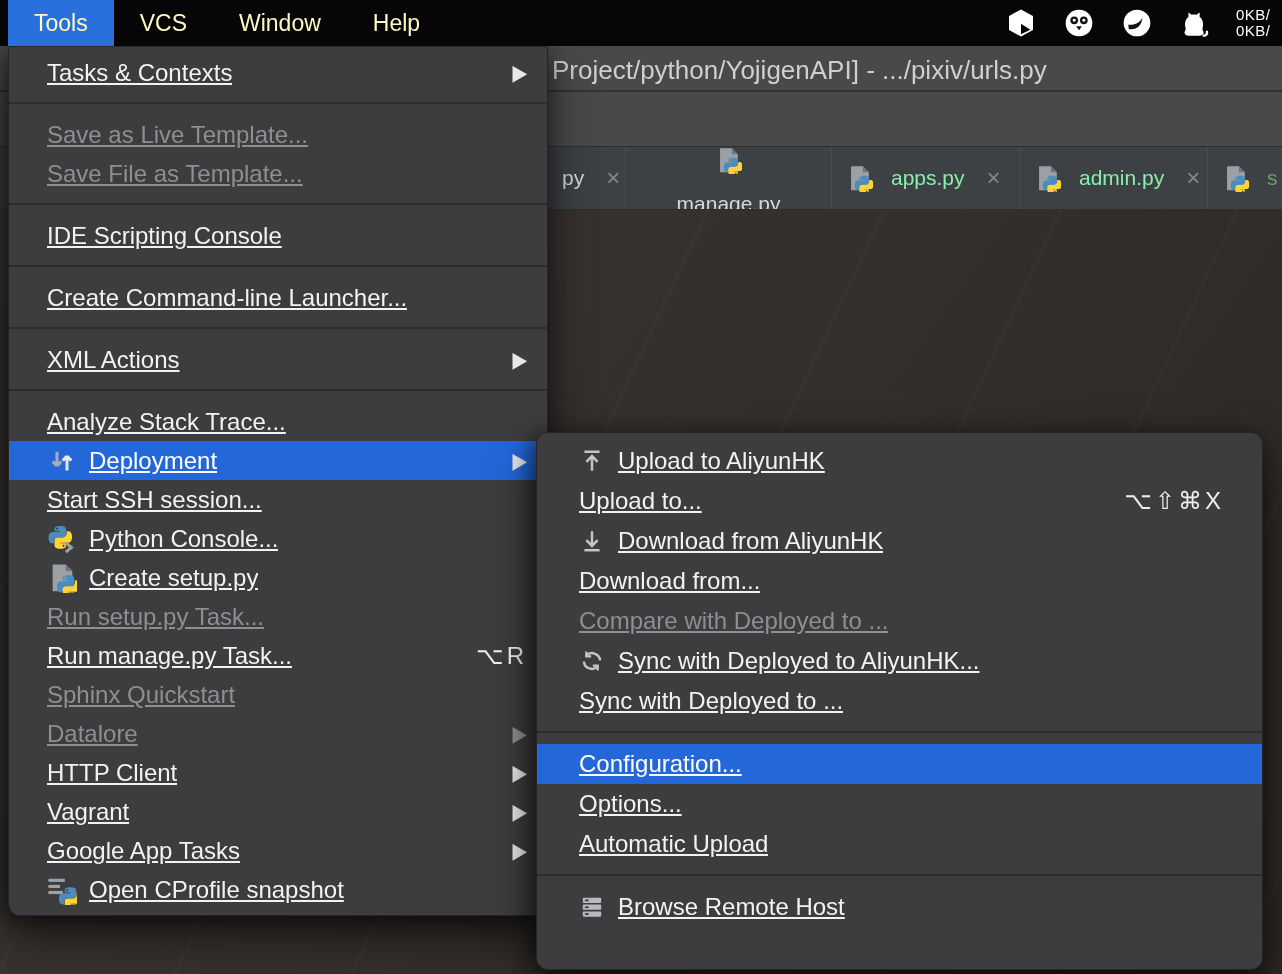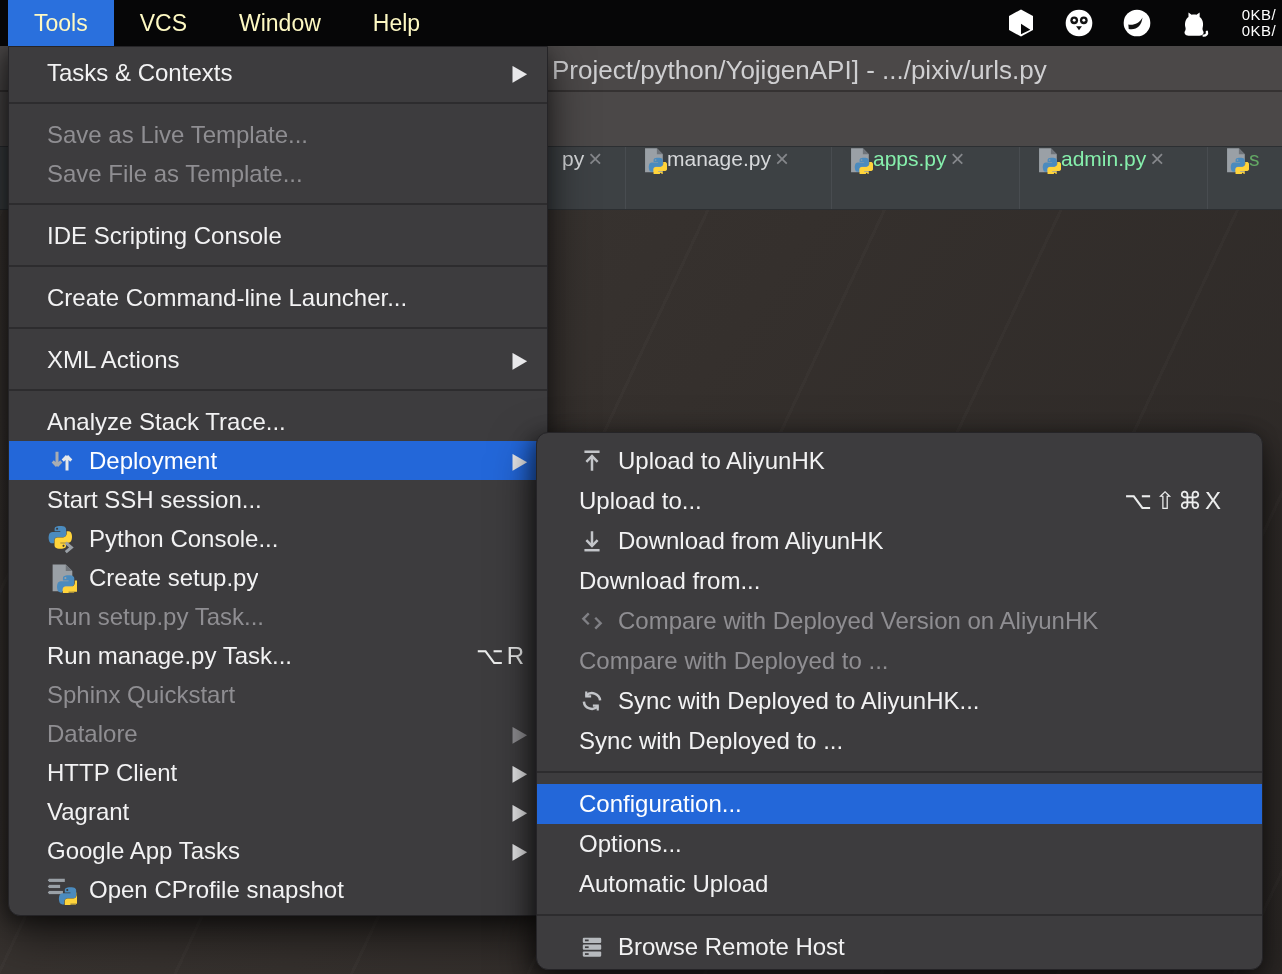--- a/index.html
+++ b/index.html
@@ -18,39 +18,39 @@
   .mbitem{
     color:#fef9c3;font-size:23px;font-weight:500;
     display:flex;align-items:center;padding:0 26px;cursor:default;
   }
   .mbitem.active{background:#2a70dd;}
   #mb-right{margin-left:auto;display:flex;align-items:center;gap:24px;padding-right:0;}
   .statusicon{width:34px;height:34px;display:flex;align-items:center;justify-content:center;}
   .statusicon svg{width:32px;height:32px;}
   #netmon{
     color:#ffffff;font-size:15px;line-height:16px;font-weight:500;
-    width:46px;overflow:hidden;white-space:nowrap;text-align:center;letter-spacing:.5px;
+    width:46px;overflow:hidden;white-space:nowrap;text-align:left;letter-spacing:.5px;
   }
   
   #titlebar{
     position:absolute;left:0;top:46px;width:1282px;height:100px;
     background:#4b4848;z-index:1;
   }
   #titlebar .titlerow{height:44px;border-bottom:2px solid #353232;position:relative;}
   #window-title{
     position:absolute;left:552px;top:9px;color:#cfcfd1;font-size:26px;white-space:nowrap;
   }
   #tabbar{
     position:absolute;left:0;top:146px;width:1282px;height:64px;
     background:#3d4144;border-top:1px solid #2c2f32;border-bottom:1px solid #2c2f32;
     box-sizing:border-box;display:flex;z-index:1;padding-left:548px;
   }
   .tab{
-    display:flex;height:100%;box-sizing:border-box;
-    border-right:1px solid #484c50;padding:0 14px;gap:0;overflow:hidden;flex:none;
+    display:flex;align-items:center;height:100%;box-sizing:border-box;
+    border-right:1px solid #484c50;padding:0 14px;gap:18px;overflow:hidden;flex:none;
     color:#d6d8da;font-size:21px;white-space:nowrap;
   }
   .tab .ticon{width:27px;height:27px;flex:none;display:flex;}
   .tab .ticon svg{width:27px;height:27px;}
   .tab .tclose{color:#85878b;font-size:24px;line-height:24px;margin-left:4px;}
   .tab.mod .tlabel{color:#86efac;}
   .tab.add .tlabel{color:#63a764;}
   #editor{
     position:absolute;left:0;top:210px;width:1282px;height:764px;z-index:0;
     background:
@@ -72,21 +72,21 @@
     border-radius:12px;padding:8px 0 6px;overflow:hidden;
   }
   .mrow{display:flex;align-items:center;box-sizing:border-box;}
   #tools-menu .mrow{height:39px;padding:0 20px 0 38px;}
   #deployment-submenu .mrow{height:40px;padding:0 38px 0 42px;}
   .mrow .micon{flex:none;display:flex;align-items:center;justify-content:center;}
   #tools-menu .micon{width:30px;height:30px;margin-right:12px;}
   #tools-menu .micon svg{width:30px;height:30px;}
   #deployment-submenu .micon{width:26px;height:26px;margin-right:13px;}
   #deployment-submenu .micon svg{width:26px;height:26px;}
-  .mlabel{white-space:nowrap;overflow:hidden;}
+  .mlabel{white-space:nowrap;overflow:hidden;text-decoration:underline;}
   .mrow.disabled{color:#8f8e92;}
   .mrow.selected{background:#2367d9;color:#ffffff;}
   .mshortcut{margin-left:auto;color:#eceded;letter-spacing:3px;white-space:nowrap;}
   .marrow{margin-left:auto;font-size:19px;color:#e8e8ea;transform:scaleY(1.15);}
   .mrow.disabled .marrow{color:#8f8e92;}
   .msep{height:23px;position:relative;}
   .msep::after{
     content:"";position:absolute;left:0;right:0;top:10px;height:2px;background:#2d2c2e;
   }
 </style>
@@ -142,21 +142,21 @@
   <div class="titlerow">
     <div id="window-title">Project/python/YojigenAPI] - .../pixiv/urls.py</div>
   </div>
 </div>
 
 <div id="tabbar">
     <div class="tab" style="width: 78px;">
       <span class="tlabel">py</span>
       <span class="tclose">×</span>
     </div>
-    <div class="tab" style="width: 206px;">
+    <div class="tab" style="width: 206px; flex-direction: column;">
       <span class="ticon">
         <svg viewBox="0 0 32 32">
           <path d="M6 1.5h14l7 7V30H6z" fill="#9aa0a6"></path>
           <path d="M20 1.5l7 7h-7z" fill="#6f747a"></path>
           <svg x="8" y="10" width="24" height="24" viewBox="0 0 32 32">
             <g transform="">
               <path fill="#4B8BBE" d="M15.9 3.2c-1.1 0-2.2.1-3.1.3-2.7.5-3.2 1.5-3.2 3.3v2.4h6.4v.8H7.3c-1.9 0-3.5 1.1-4 3.2-.6 2.4-.6 3.9 0 6.4.5 1.9 1.5 3.2 3.4 3.2h2.2v-2.9c0-2.1 1.8-4 4-4h6.4c1.8 0 3.2-1.5 3.2-3.3V6.8c0-1.7-1.5-3-3.2-3.3-1.1-.2-2.3-.3-3.4-.3zm-3.5 2c.7 0 1.2.5 1.2 1.2s-.5 1.2-1.2 1.2-1.2-.5-1.2-1.2.5-1.2 1.2-1.2z"></path>
               <path fill="#FFD43B" d="M16.1 28.8c1.1 0 2.2-.1 3.1-.3 2.7-.5 3.2-1.5 3.2-3.3v-2.4H16v-.8h8.7c1.9 0 3.5-1.1 4-3.2.6-2.4.6-3.9 0-6.4-.5-1.9-1.5-3.2-3.4-3.2h-2.2v2.9c0 2.1-1.8 4-4 4h-6.4c-1.8 0-3.2 1.5-3.2 3.3v5.8c0 1.7 1.5 3 3.2 3.3 1.1.2 2.3.3 3.4.3zm3.5-2c-.7 0-1.2-.5-1.2-1.2s.5-1.2 1.2-1.2 1.2.5 1.2 1.2-.5 1.2-1.2 1.2z"></path>
             </g>
           </svg>
@@ -352,29 +352,20 @@
         <svg viewBox="0 0 24 24" fill="none" stroke="#c3c5c9" stroke-width="2.3">
           <path d="M5 20.5h14"></path>
           <path d="M12 3v13.5"></path>
           <path d="M6.8 11.3L12 16.6l5.2-5.3"></path>
         </svg>
       </span>
       <span class="mlabel">Download from AliyunHK</span>
     </div>
     <div class="mrow">
       <span class="mlabel">Download from...</span>
-    </div>
-    <div class="mrow disabled">
-      <span class="micon">
-        <svg viewBox="0 0 24 24" fill="none" stroke="#808085" stroke-width="2.2">
-          <path d="M9 5L4 10l5 5"></path>
-          <path d="M15 9l5 5-5 5"></path>
-        </svg>
-      </span>
-      <span class="mlabel">Compare with Deployed Version on AliyunHK</span>
     </div>
     <div class="mrow disabled">
       <span class="mlabel">Compare with Deployed to ...</span>
     </div>
     <div class="mrow">
       <span class="micon">
         <svg viewBox="0 0 24 24" fill="none" stroke="#c3c5c9" stroke-width="2.3">
           <path d="M19.5 11.5a7.5 7.5 0 0 0-13-4.3"></path>
           <path d="M4.5 12.5a7.5 7.5 0 0 0 13 4.3"></path>
           <path d="M6.7 3.2v4.5h4.5" stroke-width="2"></path>

